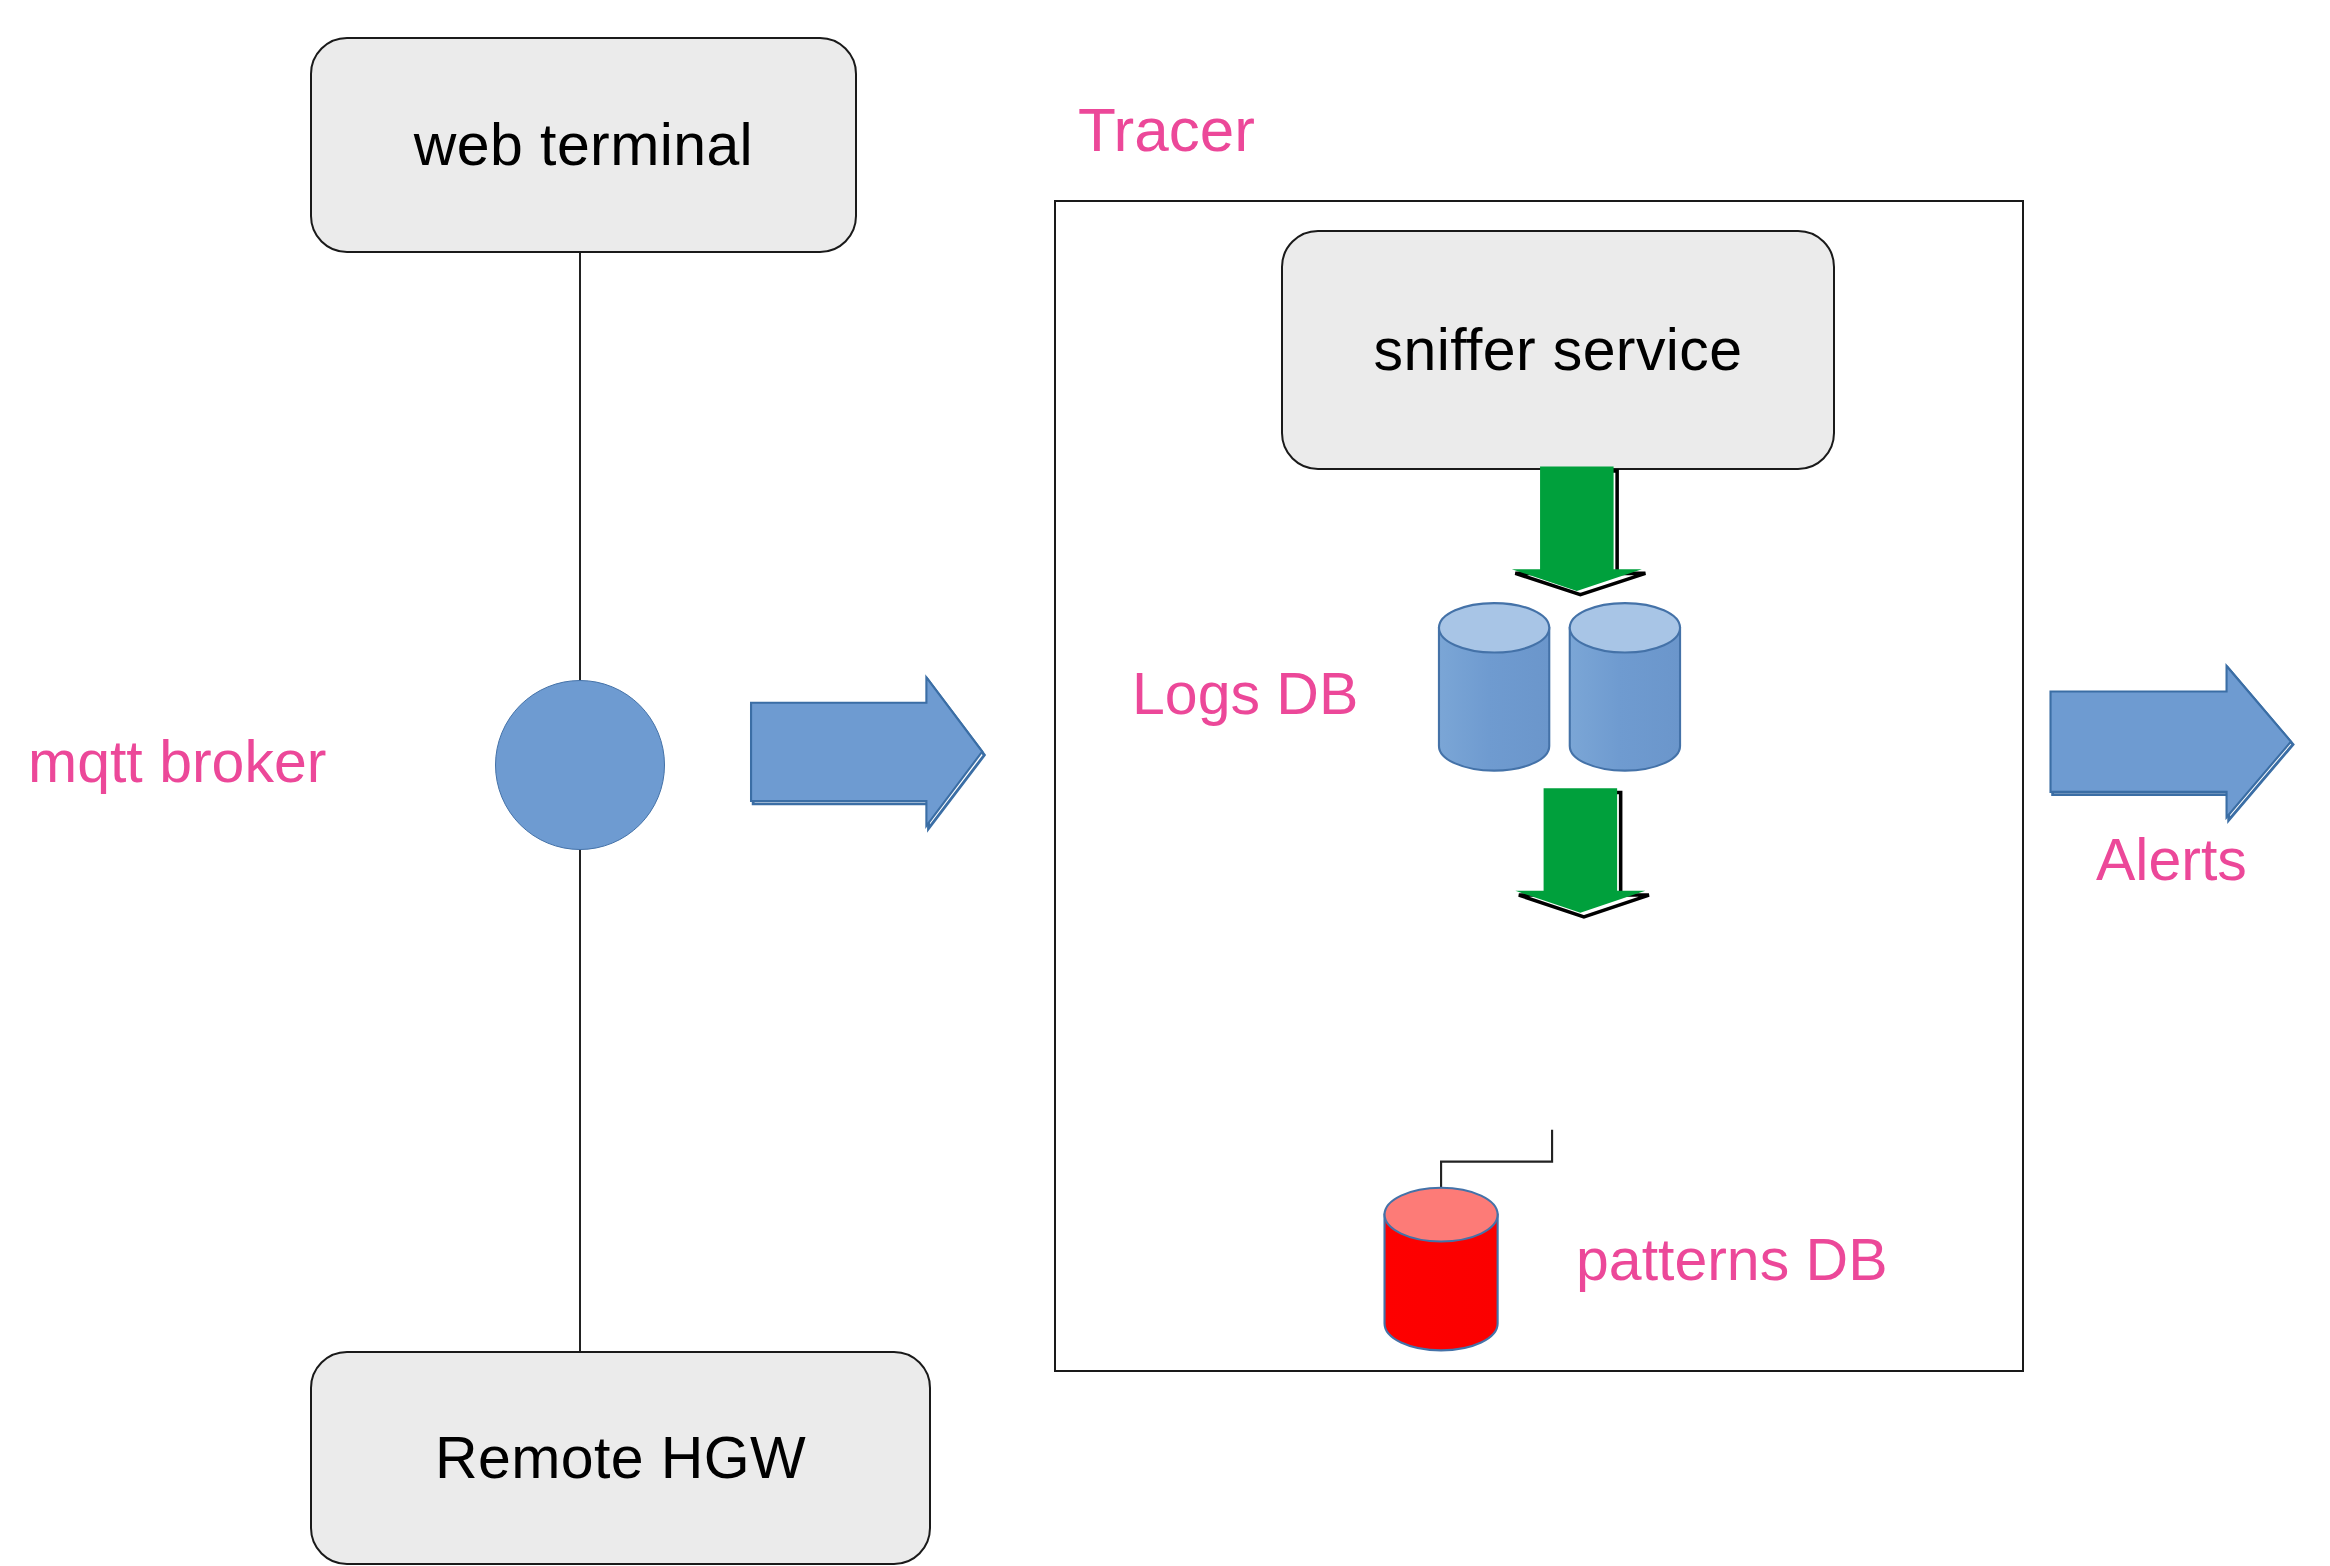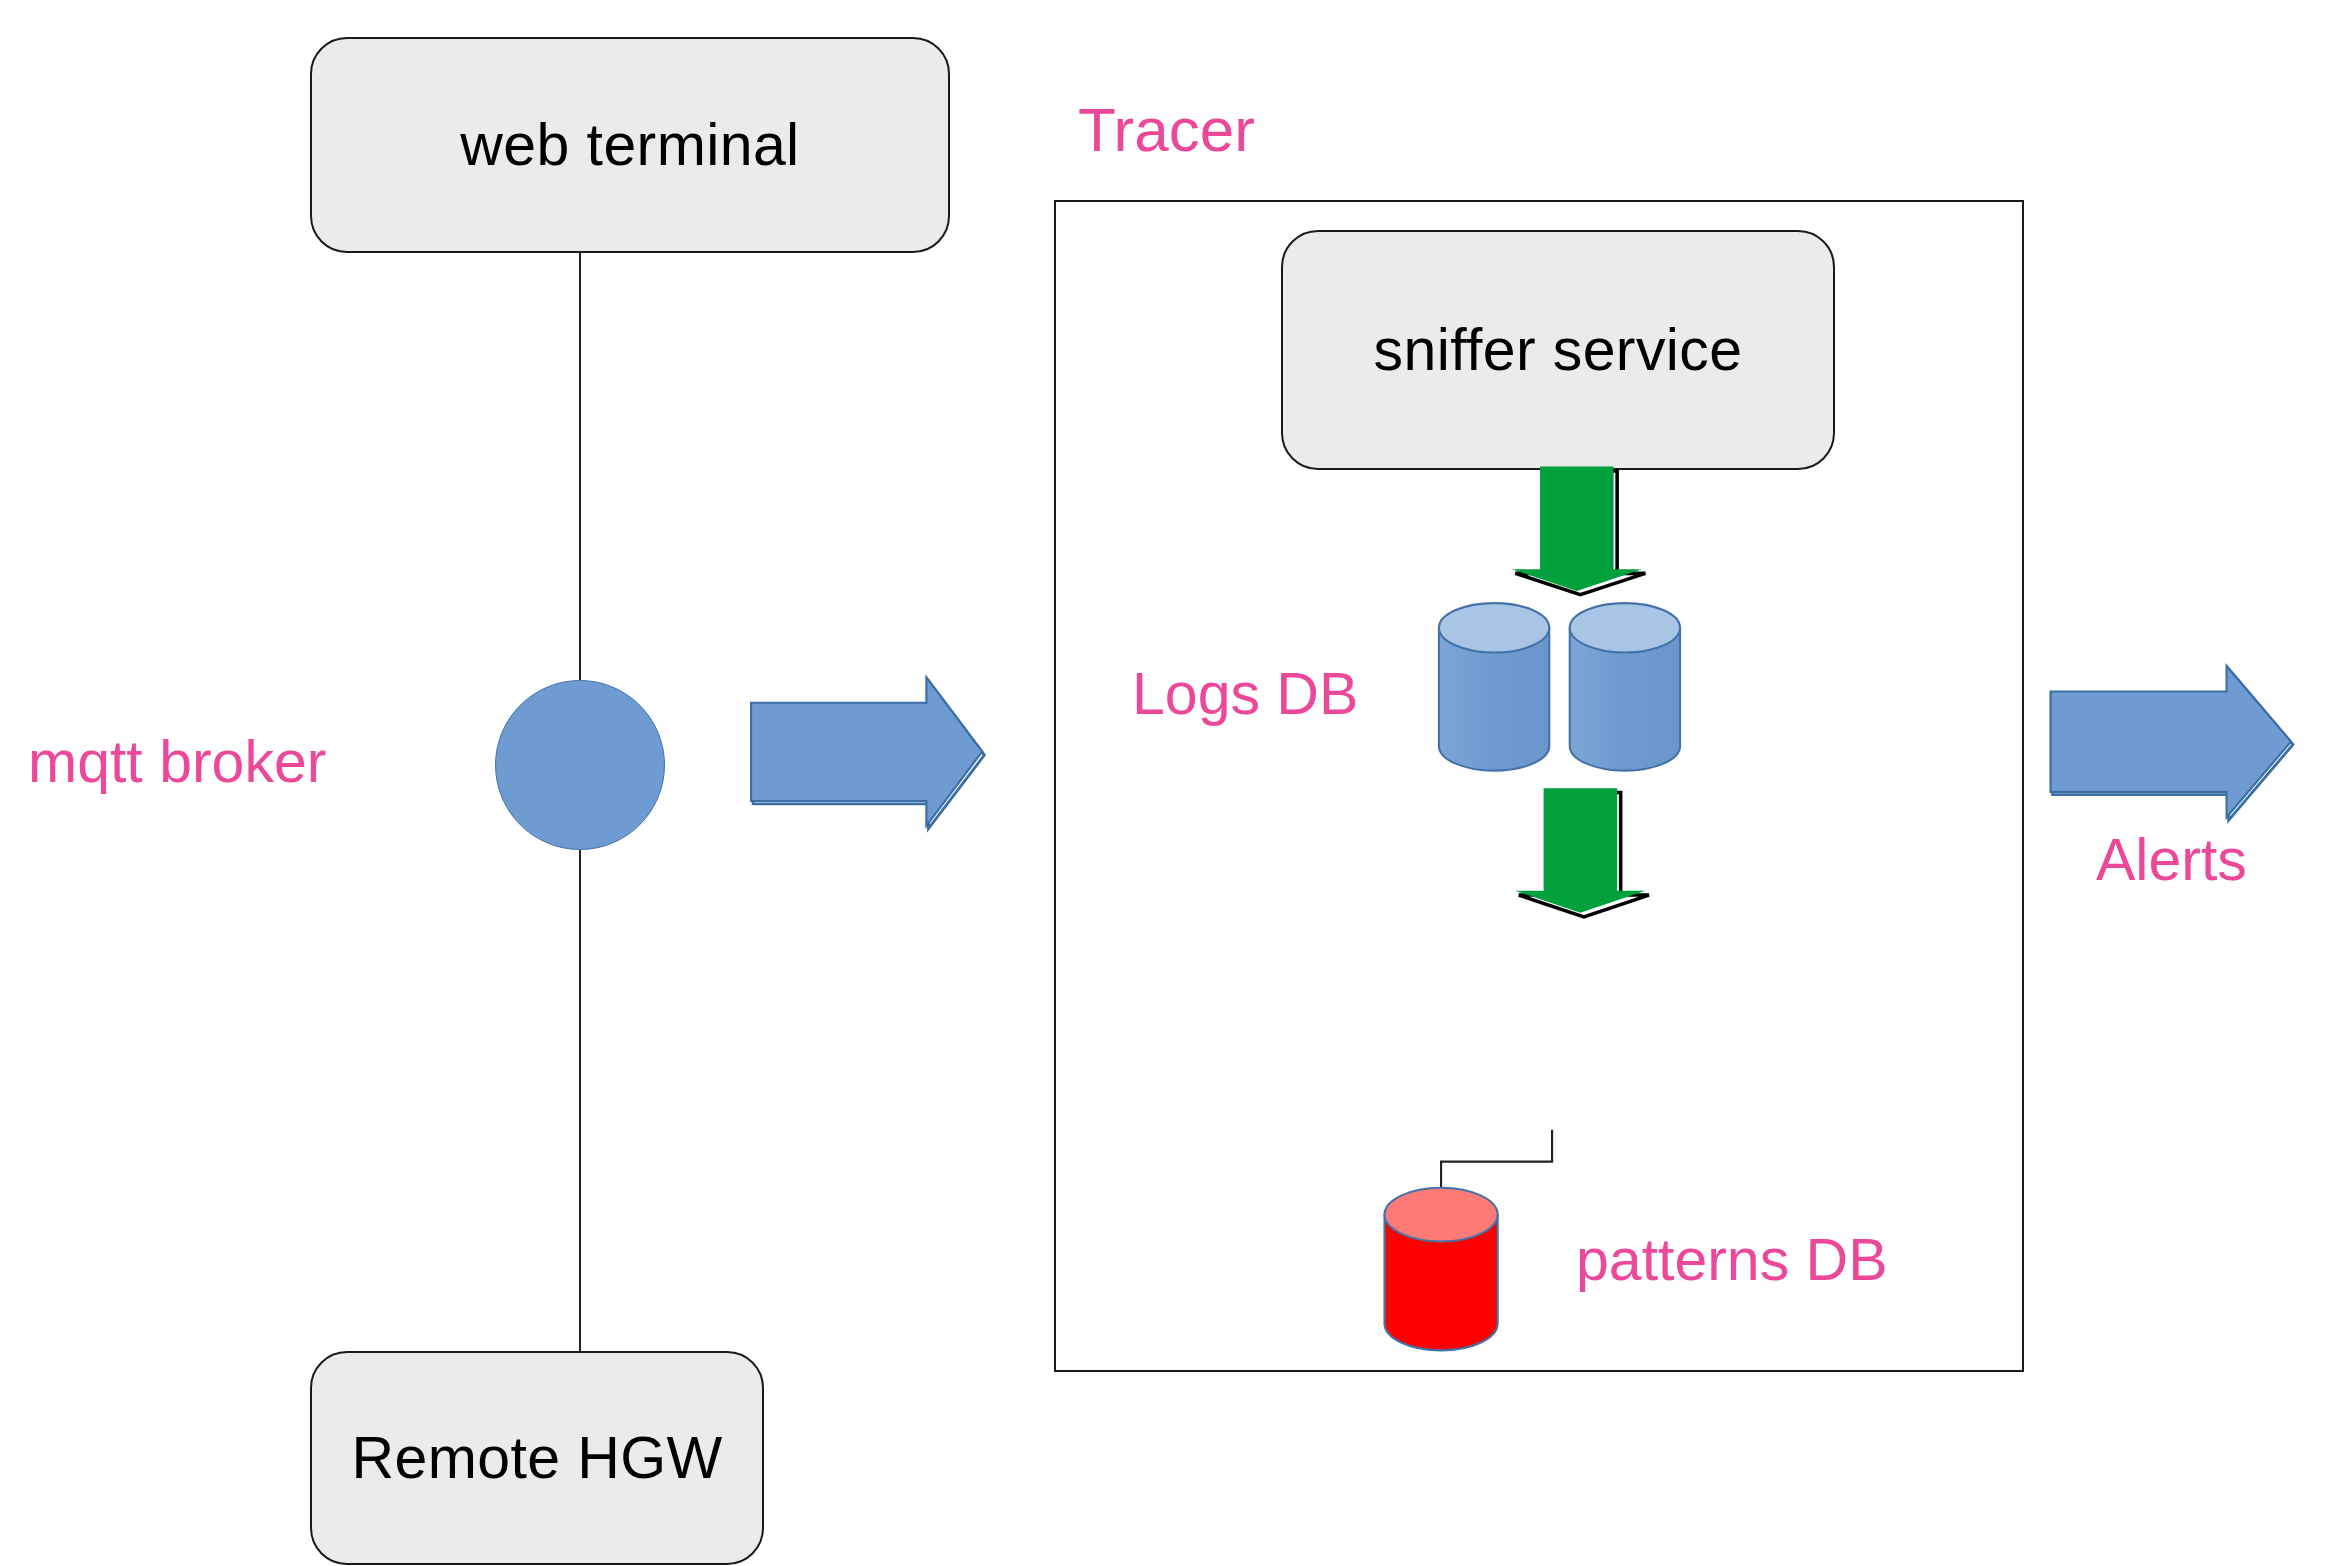--- a/index.html
+++ b/index.html
@@ -96,25 +96,25 @@
   }
   .svg-layer > * { pointer-events: auto; }
 </style>
 </head>
 <body>
 
 <div id="canvas">
 
   <div id="vline"></div>
 
-  <div class="node-box" id="web-terminal-box" style="left:310px; top:37px; width:640px; height:216px;">
+  <div class="node-box" id="web-terminal-box" style="left:310px; top:37px; width:547px; height:216px;">
     <span class="node-label">web terminal</span>
   </div>
 
-  <div class="node-box" id="remote-hgw-box" style="left:310px; top:1351px; width:454px; height:214px;text-align:right;">
+  <div class="node-box" id="remote-hgw-box" style="left:310px; top:1351px; width:621px; height:214px;text-align:right;">
     <span class="node-label">Remote HGW</span>
   </div>
 
   <div class="plain-label" id="mqtt-broker-label" style="left:28px; top:733px;">mqtt broker</div>
   <div id="mqtt-circle"></div>
 
   <div class="plain-label" id="tracer-title">Tracer</div>
   <div id="tracer-box"></div>
 
   <div class="node-box" id="sniffer-service-box" style="left:1281px; top:230px; width:554px; height:240px;">

